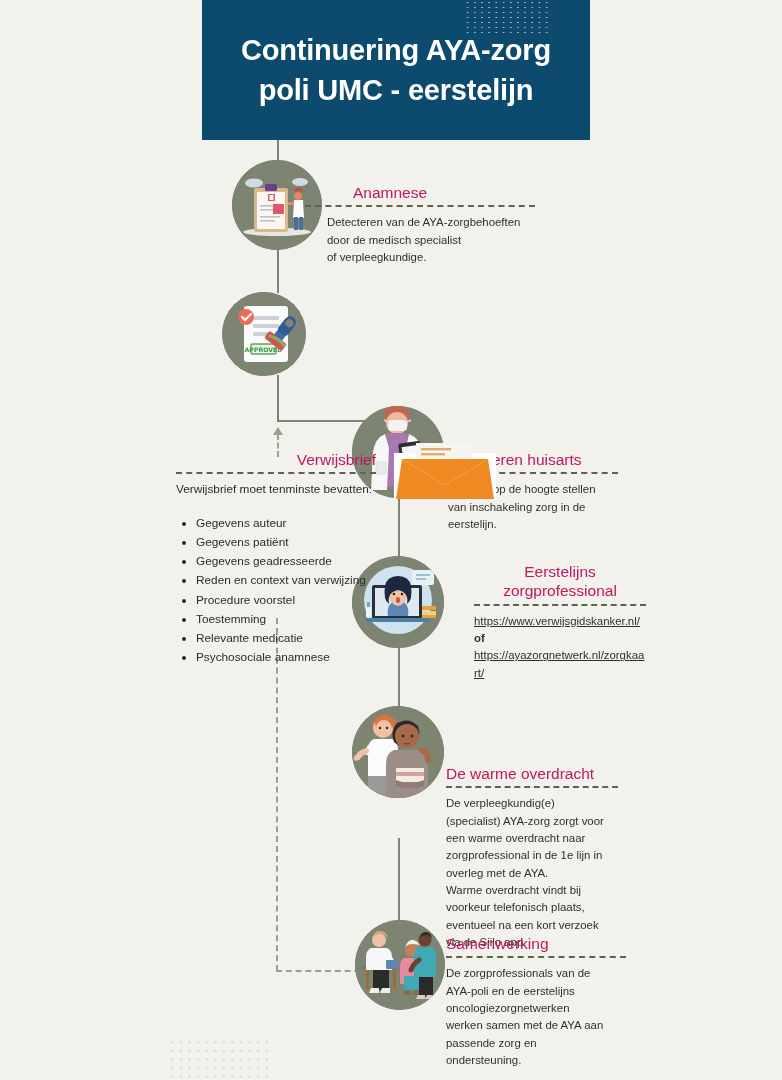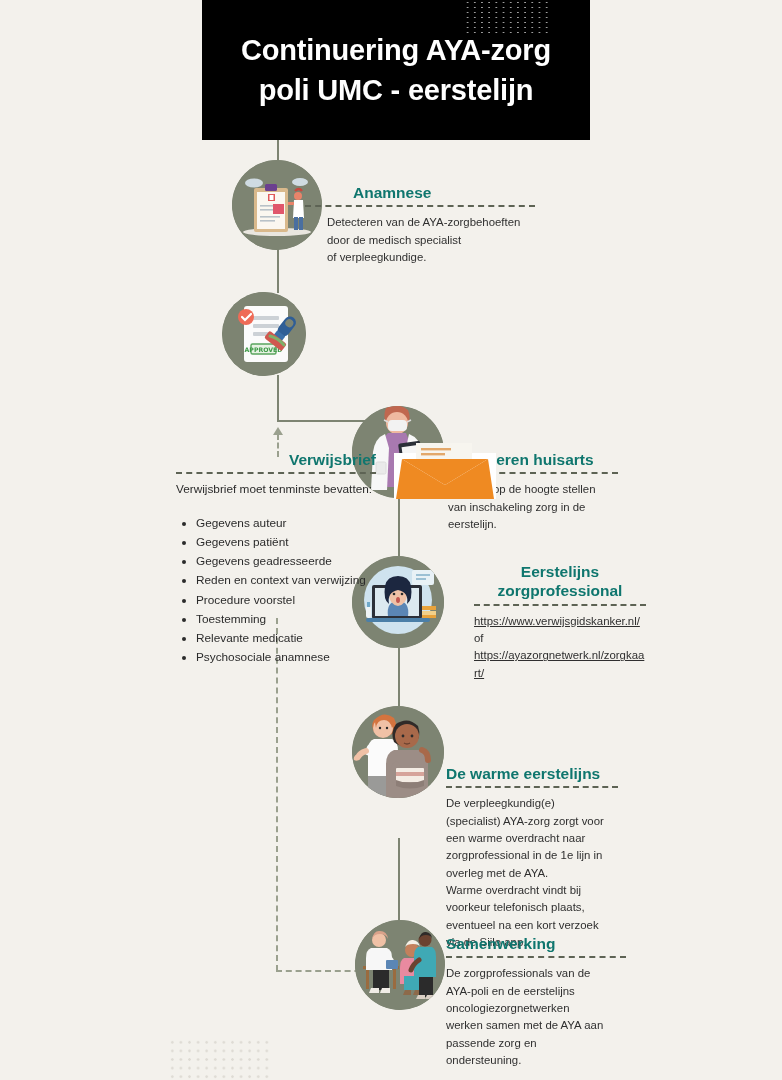--- a/index.html
+++ b/index.html
@@ -9,21 +9,21 @@
     font-family: "Liberation Sans", sans-serif;
     color: #2b2b2b;
     position: relative;
     overflow: hidden;
   }
   .page { position: relative; width: 782px; height: 1080px; }
 
   
   .header {
     position: absolute; left: 202px; top: 0; width: 388px; height: 140px;
-    background: #000000;
+    background: #0c4a6e;
     display: flex; flex-direction: column; align-items: center; justify-content: center;
     z-index: 5;
   }
   .header-dots {
     position: absolute; right: 38px; top: 0px; width: 88px; height: 34px;
     background-image: radial-gradient(rgba(255,255,255,.62) 1px, transparent 1.1px);
     background-size: 7.2px 5px;
     z-index: 1;
   }
   .header h1 {
@@ -58,34 +58,34 @@
   
   .circle {
     position: absolute; border-radius: 50%;
     background: #7d8472; overflow: visible; z-index: 3;
   }
   .circle svg { display: block; border-radius: 50%; }
 
   
   .blk { position: absolute; z-index: 4; }
   .head {
-    font-size: 15.5px; font-weight: bold; color: #0f766e; line-height: 1.25;
+    font-size: 15.5px; font-weight: normal; color: #be185d; line-height: 1.25;
     white-space: nowrap;
   }
   .head.wrap { white-space: normal; }
   .rule {
     border-top: 2px dashed #5d6354; margin-top: 3px; margin-bottom: 7px;
   }
   .body {
     font-size: 11.4px; line-height: 1.52; color: #2f2f2f;
   }
   .body a, .lnk {
     color: #2f2f2f; text-decoration: underline; word-break: break-all;
   }
-  .bold { font-weight: normal; }
+  .bold { font-weight: bold; }
   .bullets { list-style: disc; margin: 0 0 0 20px; }
   .bullets li { font-size: 11.8px; line-height: 1.62; }
   .intro { font-size: 11.8px; line-height: 1.5; margin-bottom: 15px; }
   .center { text-align: center; }
   .right { text-align: right; }
 </style>
 </head>
 <body>
 
 <div class="page">
@@ -282,21 +282,21 @@
         <path d="M44 54 q-8 8-6 20 q3 4 8 2 l4-14z" fill="#9c8d86"></path>
         <path d="M66 44 q9 4 9 14 l-1 12 q-4 3-8 0z" fill="#9c8d86"></path>
         <path d="M70 44 q6 2 6 10" stroke="#a8694a" stroke-width="6" fill="none" stroke-linecap="round"></path>
         <rect x="44" y="62" width="28" height="14" rx="1" fill="#f4ece4"></rect>
         <rect x="44" y="66" width="28" height="4" fill="#d6a39a"></rect>
         <path d="M44 74 q14 6 28 0 l0 6 q-14 5-28 0z" fill="#8d7e77"></path>
       </g>
     </svg>
   </div>
   <div class="blk" style="left:446px; top:764px; width:172px;">
-    <div class="head">De warme eerstelijns</div>
+    <div class="head">De warme overdracht</div>
     <div class="rule"></div>
     <div class="body" style="white-space:pre-line;">De verpleegkundig(e)
 (specialist) AYA-zorg zorgt voor
 een warme overdracht naar
 zorgprofessional in de 1e lijn in
 overleg met de AYA.
 Warme overdracht vindt bij
 voorkeur telefonisch plaats,
 eventueel na een kort verzoek
 via de Siilo app.</div>

